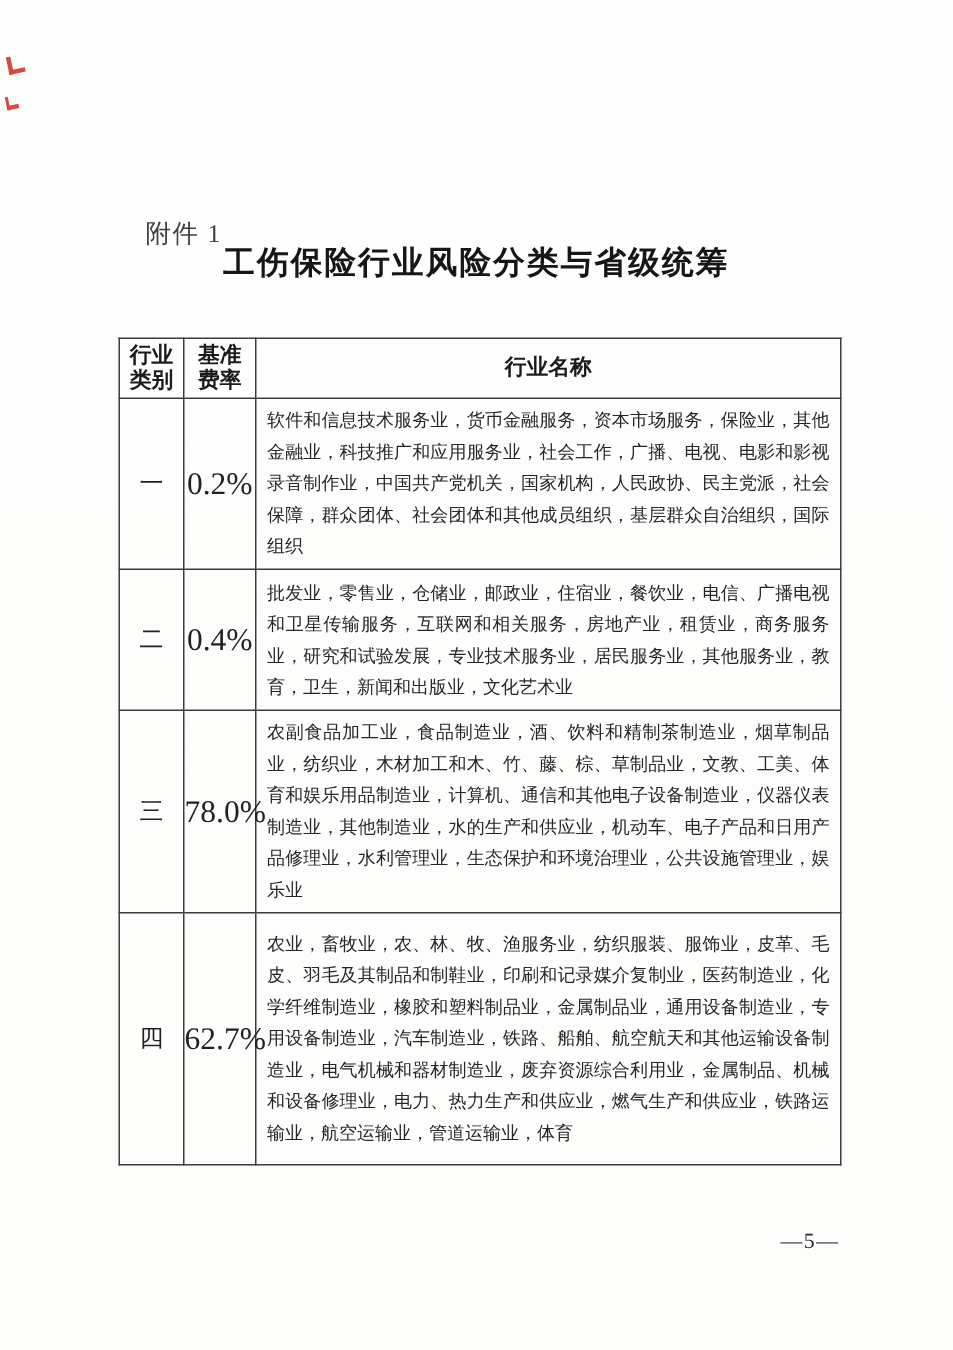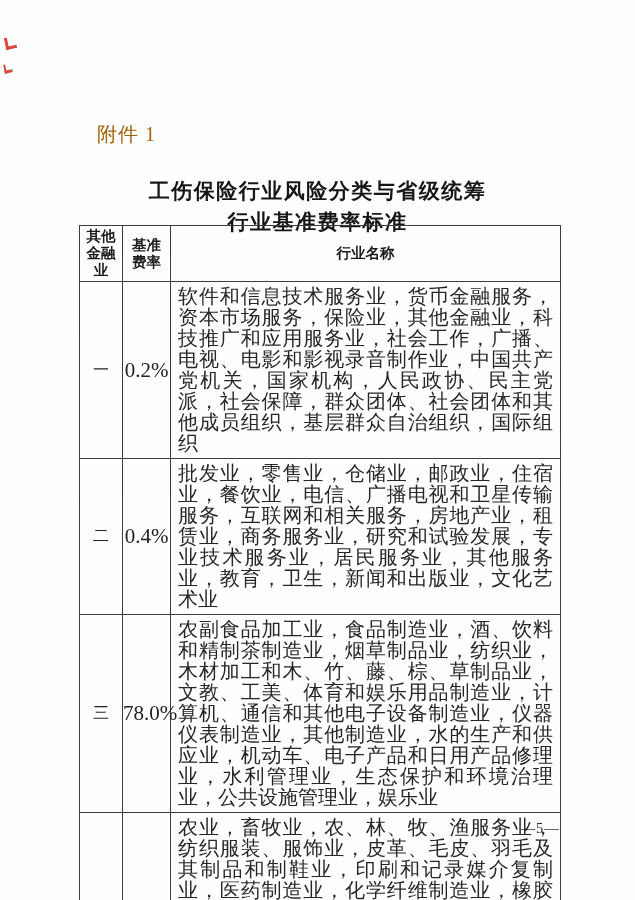--- a/index.html
+++ b/index.html
@@ -22,28 +22,28 @@
     border-left: 3px solid #d2382c;
     border-bottom: 3px solid #d2382c;
     transform: rotate(-12deg);
     opacity: 0.9;
   }
   .red-mark.m1 { left: 5px; top: 37px; width: 11px; height: 12px; }
   .red-mark.m2 { left: 4px; top: 64px; width: 8px; height: 9px; border-left-width: 2px; border-bottom-width: 3px; }
 
   .attachment-label {
     position: absolute;
-    left: 97px; top: 121px;
-    font-size: 20px;
+    left: 97px; top: 144px;
+    font-size: 17px;
     letter-spacing: 1px;
-    color: #a16207;
+    color: #404040;
   }
   .doc-title {
     position: absolute;
-    left: 0; top: 176px;
+    left: 0; top: 160px;
     width: 635px;
     text-align: center;
     font-weight: bold;
     font-size: 21px;
     line-height: 31px;
     letter-spacing: 1.5px;
     color: #161616;
   }
   table.rate-table {
     position: absolute;
@@ -73,21 +73,21 @@
     text-align: center;
     font-size: 16px;
     color: #222;
   }
   td.rate {
     text-align: center;
     font-size: 21px;
     color: #222;
   }
   td.ind {
-    font-size: 20px;
+    font-size: 12px;
     line-height: 21px;
     padding: 4px 7px;
     text-align: justify;
     text-align-last: left;
     word-break: break-all;
     color: #262626;
   }
   tr.r1 td { height: 110px; }
   tr.r2 td { height: 94px; }
   tr.r3 td { height: 135px; margin-left: 20px; }
@@ -108,27 +108,26 @@
 
 <div class="page-surface"></div>
 
 <div class="red-mark m1"></div>
 <div class="red-mark m2"></div>
 
 <div class="attachment-label">附件 1</div>
 
 <div class="doc-title">
   <div>工伤保险行业风险分类与省级统筹</div>
-  <div>行业基准费率标准</div>
 </div>
 
 <table class="rate-table">
   <thead>
     <tr>
-      <th class="h-cat">其他金融业</th>
+      <th class="h-cat">行业类别</th>
       <th class="h-rate">基准费率</th>
       <th class="h-name">行业名称</th>
     </tr>
   </thead>
   <tbody id="table-body">
   <tr class="r1">
     <td class="cat">一</td>
     <td class="rate">0.2%</td>
     <td class="ind">软件和信息技术服务业，货币金融服务，资本市场服务，保险业，其他金融业，科技推广和应用服务业，社会工作，广播、电视、电影和影视录音制作业，中国共产党机关，国家机构，人民政协、民主党派，社会保障，群众团体、社会团体和其他成员组织，基层群众自治组织，国际组织</td>
   </tr>

